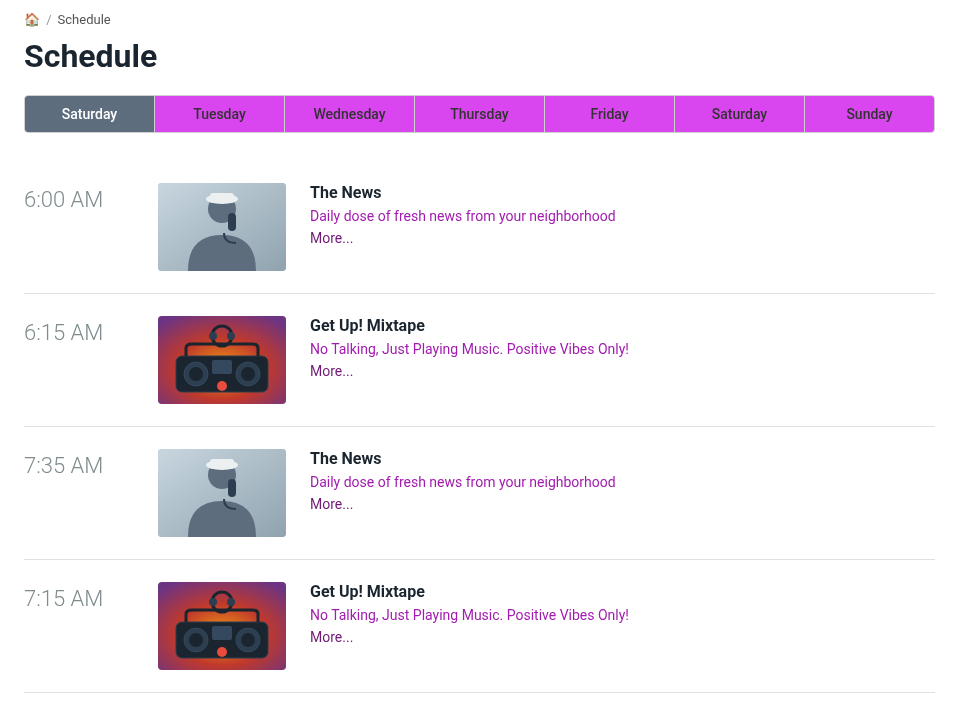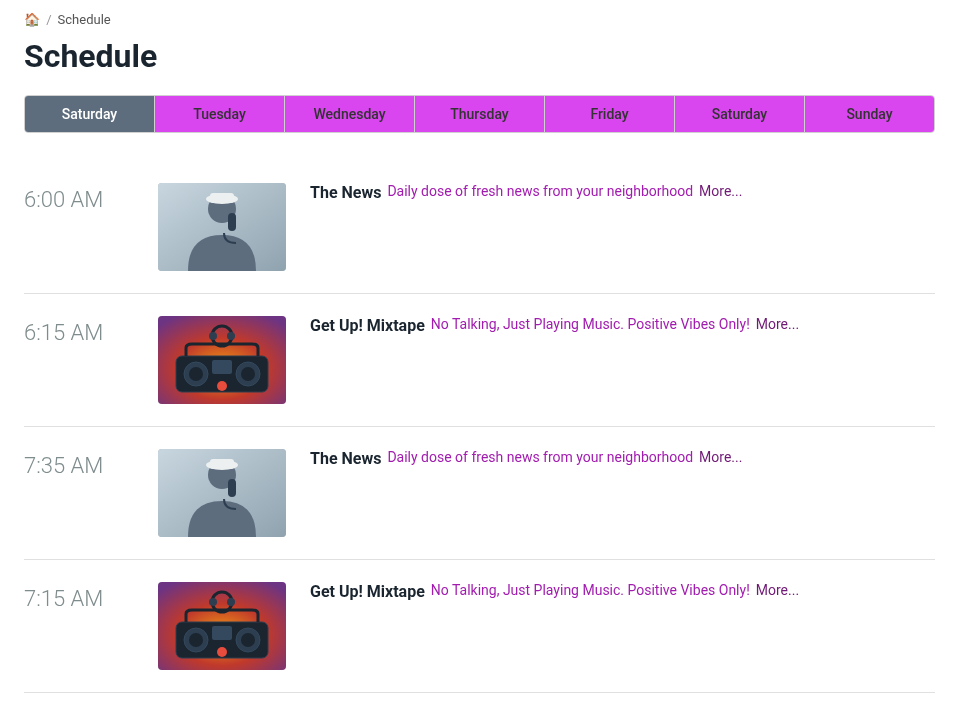--- a/index.html
+++ b/index.html
@@ -73,21 +73,21 @@
       align-items: center;
       justify-content: center;
     }
     .thumb-news-svg {
       width: 100%;
       height: 100%;
     }
     .info-col {
       flex: 1;
       display: flex;
-      flex-direction: row;
+      flex-direction: column;
       gap: 6px;
     }
     .show-title {
       font-size: 16px;
       font-weight: 700;
       color: #1a252f;
     }
     .show-desc {
       font-size: 14px;
       color: #a21caf;

